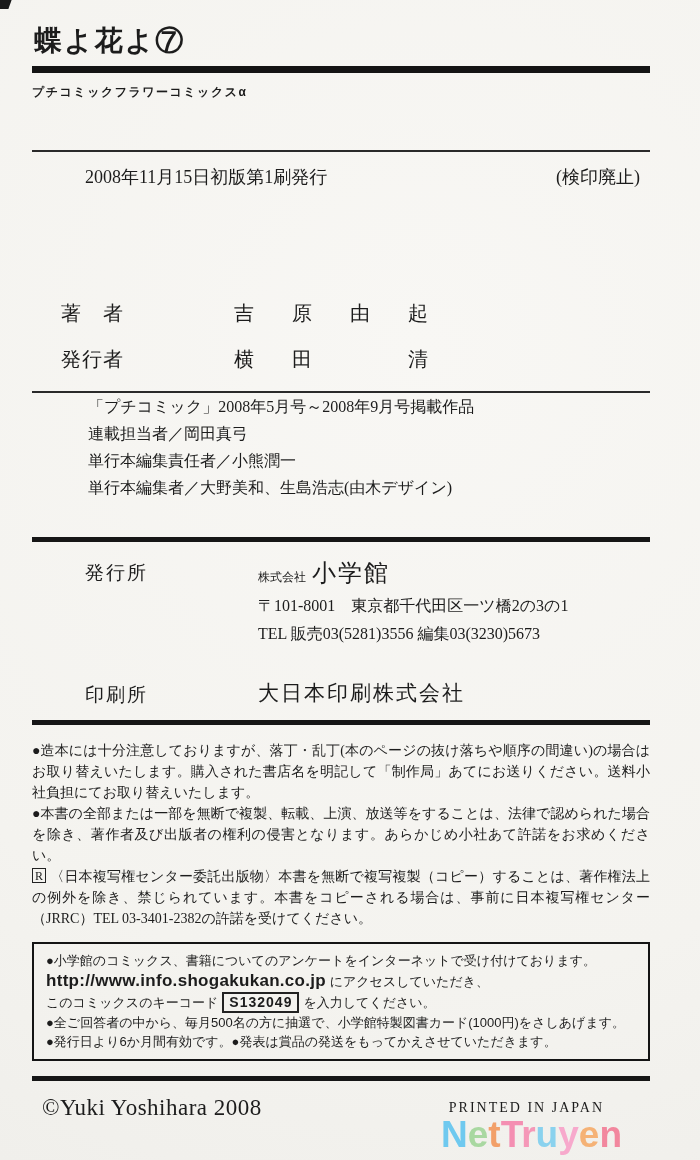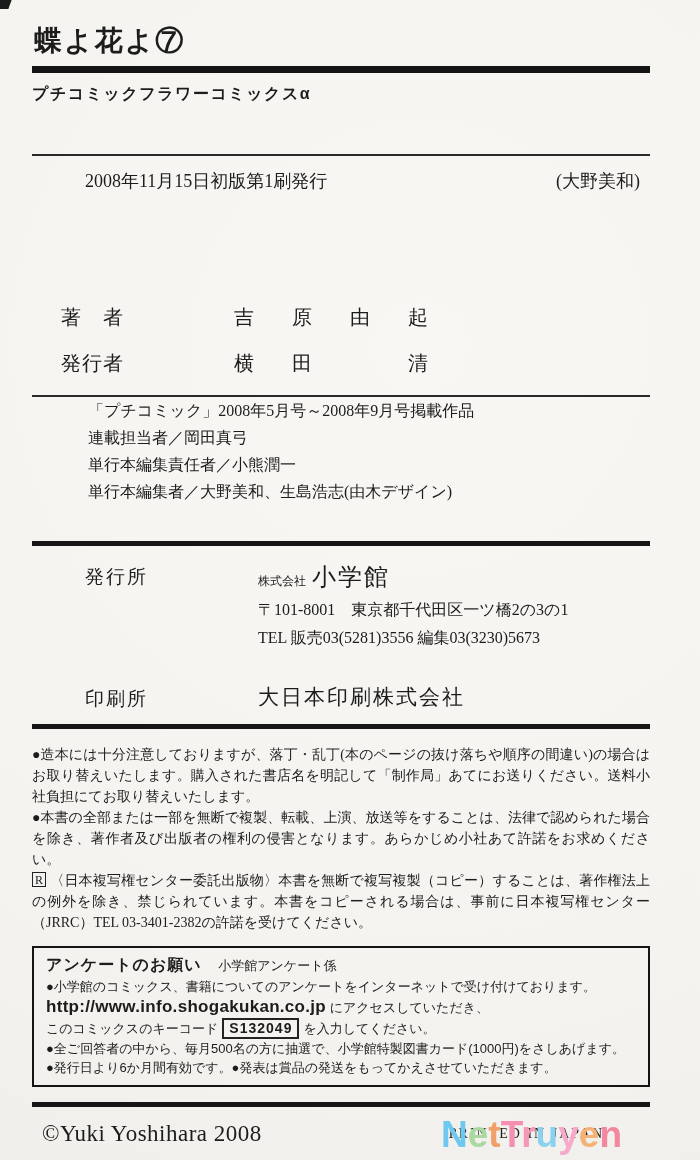--- a/index.html
+++ b/index.html
@@ -22,21 +22,21 @@
     font-family:"Liberation Sans", sans-serif;
     font-size:28px; font-weight:bold; letter-spacing:2px; line-height:1.1;
   }
   .rule-thick { height:7px; background:#141414; margin-top:9px; }
   .rule-mid   { height:5px; background:#161616; }
   .rule-thin  { height:2px; background:#2a2a2a; }
 
   .imprint {
     margin-top:11px;
     font-family:"Liberation Sans", sans-serif;
-    font-size:16px; font-weight:bold; letter-spacing:1.5px;
+    font-size:12px; font-weight:bold; letter-spacing:1.5px;
   }
 
   .rule-date { margin-top:49px; }
   .date-row {
     display:flex; justify-content:space-between;
     padding:13px 10px 0 53px; font-size:18px;
   }
 
   .people { margin-top:110px; margin-left:29px; }
   .person-row { display:flex; font-size:20px; margin-bottom:18px; line-height:28px; }
@@ -103,21 +103,21 @@
   <div class="corner-artifact"></div>
 
   <div class="content">
     <h1 class="title">蝶よ花よ⑦</h1>
     <div class="rule-thick"></div>
     <div class="imprint">プチコミックフラワーコミックスα</div>
 
     <div class="rule-thin rule-date"></div>
     <div class="date-row">
       <span>2008年11月15日初版第1刷発行</span>
-      <span>(大野美和)</span>
+      <span>(検印廃止)</span>
     </div>
 
     <div class="people">
       <div class="person-row">
         <span class="person-label">著　者</span>
         <span class="person-name">吉　原　由　起</span>
       </div>
       <div class="person-row">
         <span class="person-label">発行者</span>
         <span class="person-name">横　田　　　清</span>
@@ -150,24 +150,20 @@
     </div>
     <div class="rule-mid rule-printer"></div>
 
     <div class="legal">
       <p><span>●造本には十分注意しておりますが、落丁・乱丁(本のページの抜け落ちや順序の間違い)の場合はお取り替えいたします。購入された書店名を明記して「制作局」あてにお送りください。送料小社負担にてお取り替えいたします。</span></p>
       <p>●本書の全部または一部を無断で複製、転載、上演、放送等をすることは、法律で認められた場合を除き、著作者及び出版者の権利の侵害となります。あらかじめ小社あて許諾をお求めください。</p>
       <p><span class="r-box">R</span><span>〈日本複写権センター委託出版物〉本書を無断で複写複製（コピー）することは、著作権法上の例外を除き、禁じられています。本書をコピーされる場合は、事前に日本複写権センター（JRRC）TEL 03-3401-2382の許諾を受けてください。</span></p>
     </div>
 
     <div class="survey-box">
-      <div class="survey-heading-row">
-        <span class="survey-heading">アンケートのお願い</span>
-        <span class="survey-heading-note">小学館アンケート係</span>
-      </div>
       <div>●小学館のコミックス、書籍についてのアンケートをインターネットで受け付けております。</div>
       <div class="survey-url-row">
         <span class="survey-url">http://www.info.shogakukan.co.jp</span>
         <span>にアクセスしていただき、</span>
       </div>
       <div>
         <span>このコミックスのキーコード</span><span class="keycode-box">S132049</span><span>を入力してください。</span>
       </div>
       <div>●全ご回答者の中から、毎月500名の方に抽選で、小学館特製図書カード(1000円)をさしあげます。</div>
       <div>●発行日より6か月間有効です。●発表は賞品の発送をもってかえさせていただきます。</div>

